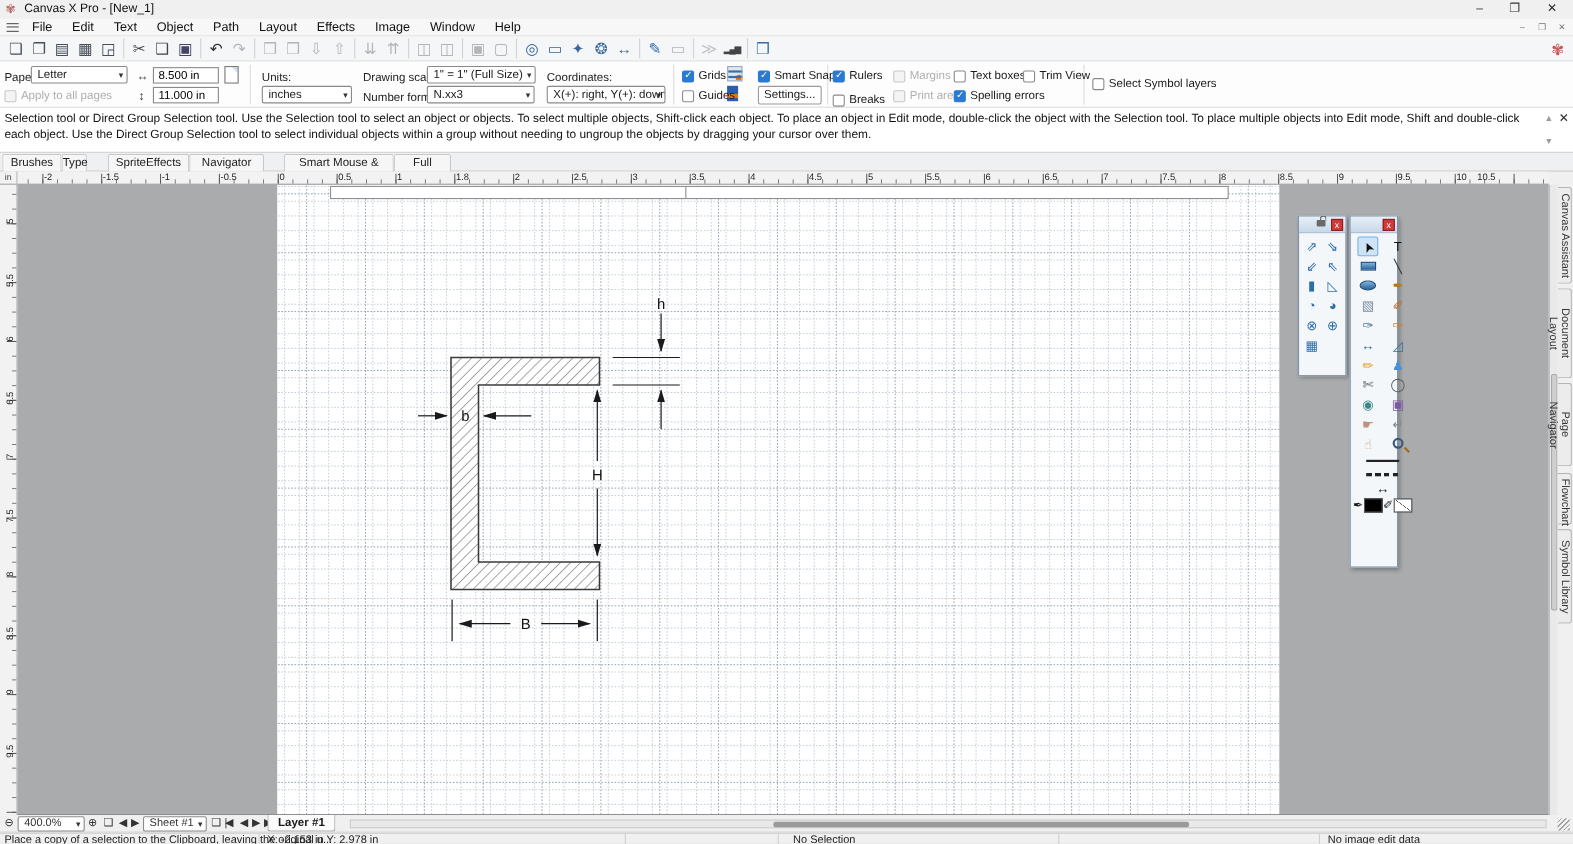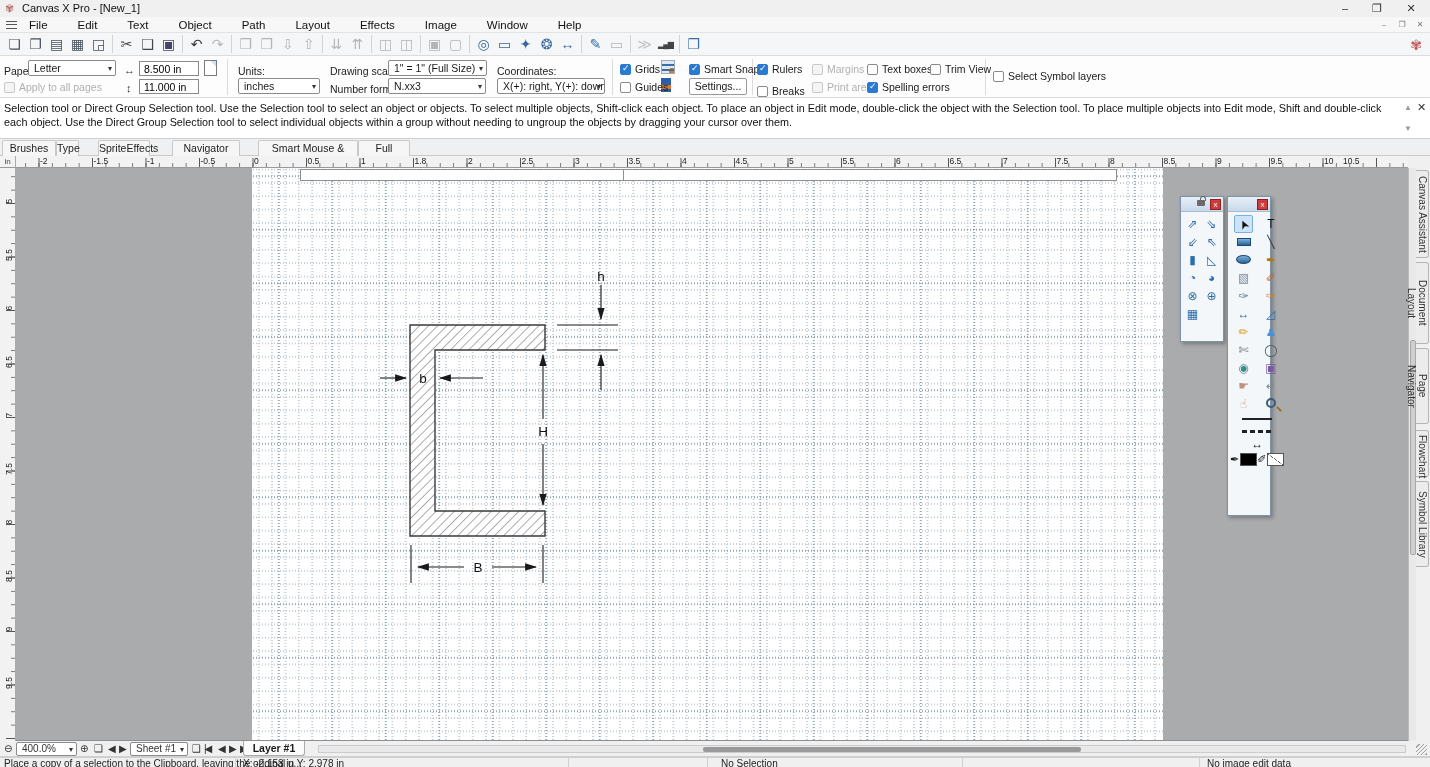--- a/index.html
+++ b/index.html
@@ -11,21 +11,21 @@
   #titlebar { position:absolute; left:0; top:0; width:1430px; height:17px; background:#f0f0f0; }
   #titlebar .appicon { position:absolute; left:5px; top:2px; font-size:11px; color:#b86a6a; }
   #titlebar .title { position:absolute; left:22px; top:2px; font-size:11px; color:#111; }
   .winbtn { position:absolute; top:1px; width:22px; height:15px; text-align:center; font-size:11px; color:#333; line-height:15px; }
   #btn-min { left:1334px; } #btn-max { left:1366px; } #btn-close { left:1400px; }
 
   
   #menubar { position:absolute; left:0; top:17px; width:1430px; height:16px; background:#f7f7f7; border-bottom:1px solid #e3e3e3; }
   #hamburger { position:absolute; left:6px; top:4px; width:11px; height:8px; border-top:1.5px solid #555; border-bottom:1.5px solid #555; }
   #hamburger::after { content:""; display:block; margin-top:2.2px; border-top:1.5px solid #555; }
-  #menu { position:absolute; left:20px; top:0; display:flex; list-style:none;gap:12px; }
+  #menu { position:absolute; left:20px; top:0; display:flex; list-style:none; }
   #menu li { padding:2px 9px; font-size:11.5px; color:#111; }
   .mini-winbtns { position:absolute; right:4px; top:3px; display:flex; gap:6px; color:#777; font-size:8px; }
   .mini-winbtns span { width:12px; text-align:center; }
 
   
   #toolbar { position:absolute; left:0; top:33px; width:1430px; height:23px; background:#f5f6f7; border-bottom:1px solid #dcdcdc; display:flex; align-items:center; padding-left:4px; }
   .tbi { width:21px; height:19px; text-align:center; line-height:19px; font-size:14px; }
   .tbi.sm { font-size:8px; letter-spacing:-1px; }
   .tbsep { width:1px; height:18px; background:#d2d2d2; margin:0 3px; }
   #tb-logo { position:absolute; right:8px; top:3px; font-size:14px; color:#c05a5a; }
@@ -284,21 +284,21 @@
   <div id="helppanel">
     <div id="helptext">Selection tool or Direct Group Selection tool. Use the Selection tool to select an object or objects. To select multiple objects, Shift-click each object. To place an object in Edit mode, double-click the object with the Selection tool. To place multiple objects into Edit mode, Shift and double-click each object. Use the Direct Group Selection tool to select individual objects within a group without needing to ungroup the objects by dragging your cursor over them.</div>
     <span id="help-up">▲</span>
     <span id="help-down">▼</span>
     <span id="help-close">✕</span>
   </div>
 
   <div id="docktabs">
       <div class="dtab" style="left: 2px; width: 54px;">Brushes</div>
       <div class="dtab" style="left: 56px; width: 23px;">Type</div>
-      <div class="dtab" style="left: 98px; width: 52px;">SpriteEffects</div>
+      <div class="dtab" style="left: 98px; width: 74px;">SpriteEffects</div>
       <div class="dtab" style="left: 172px; width: 68px;">Navigator</div>
       <div class="dtab" style="left: 258px; width: 100px;">Smart Mouse &amp; Guides</div>
       <div class="dtab" style="left: 358px; width: 52px;">Full</div>
     </div>
 
   <div id="corner">in</div>
   <div id="hruler">
       <span class="rl" style="left: 24px;">-2</span>
       <span class="rl" style="left: 77.5px;">-1.5</span>
       <span class="rl" style="left: 131px;">-1</span>

